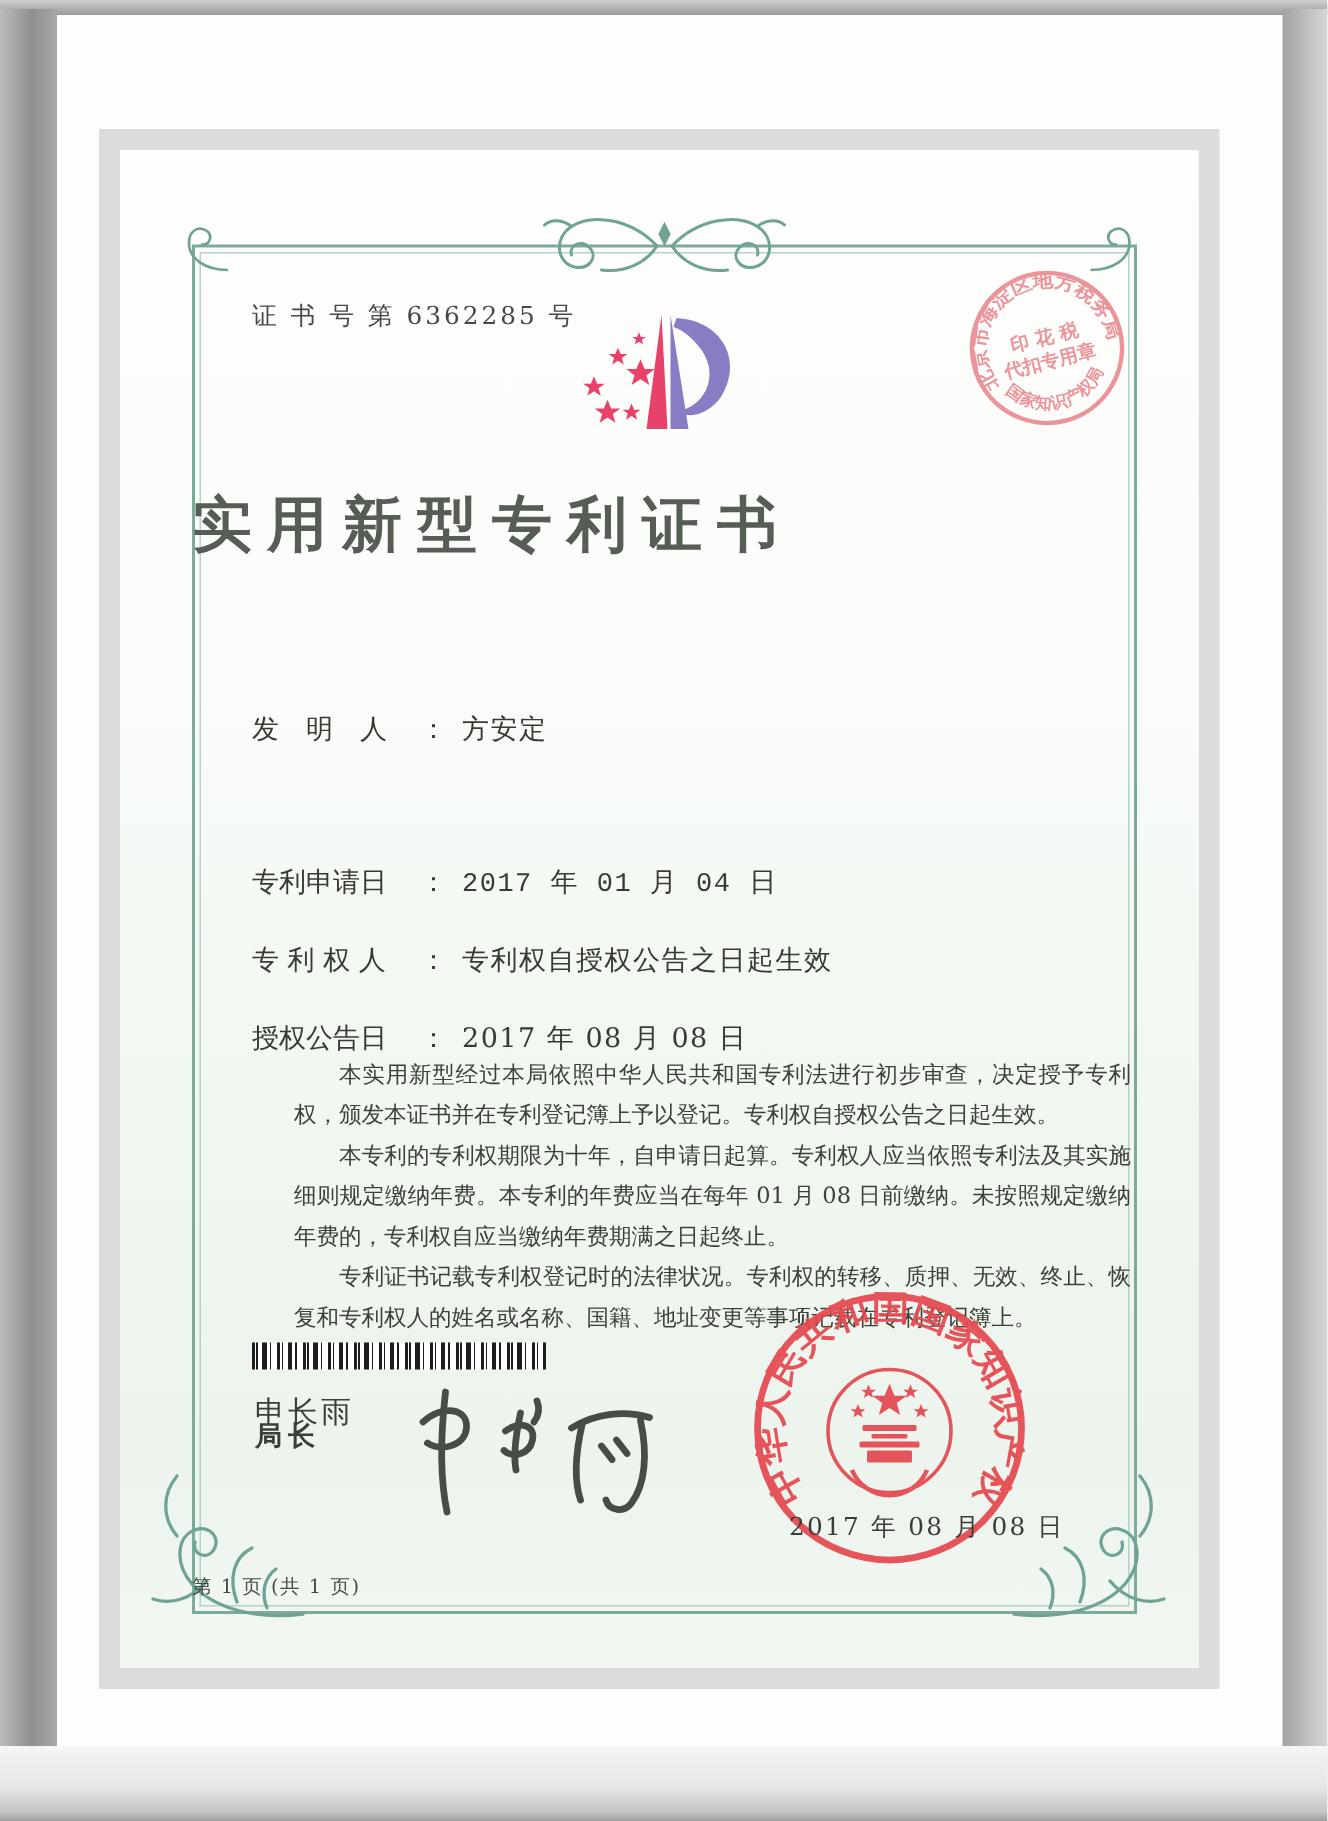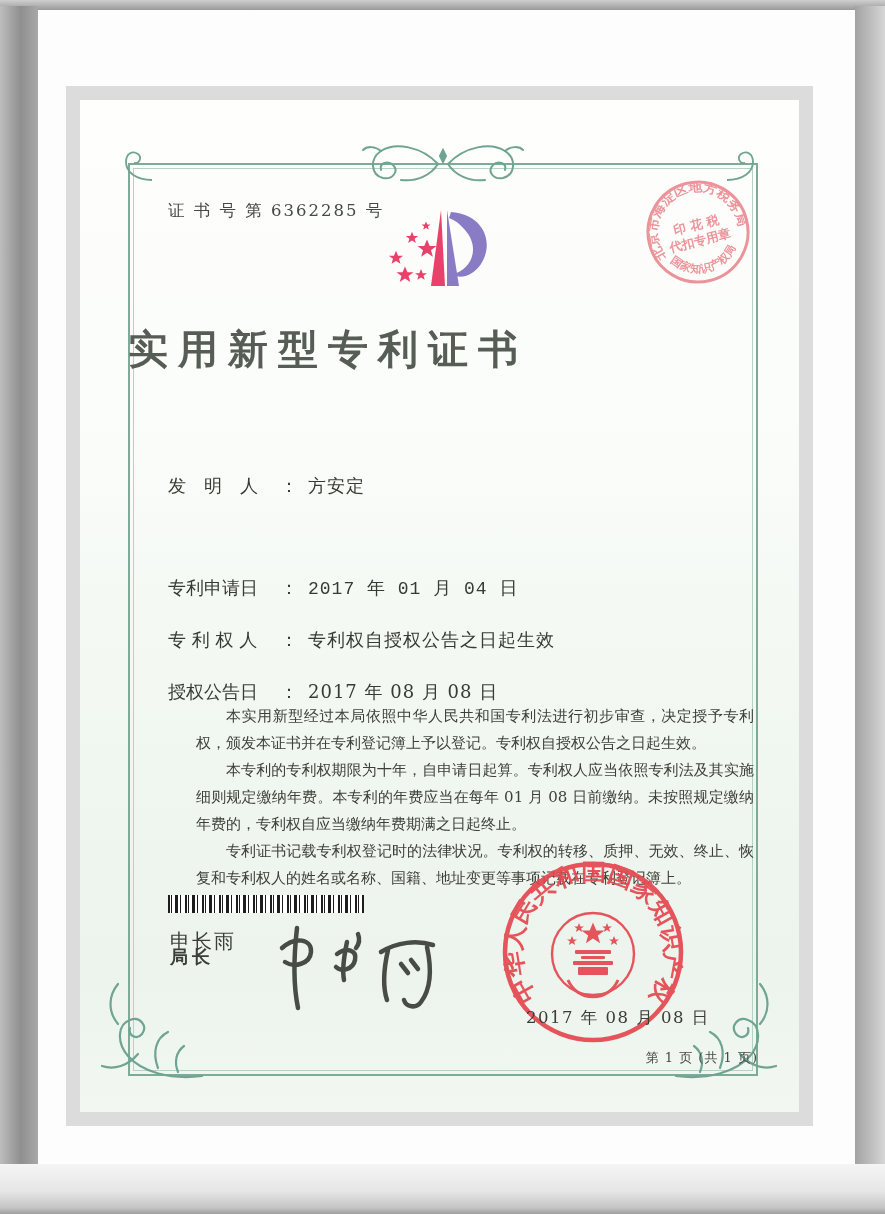--- a/index.html
+++ b/index.html
@@ -59,21 +59,21 @@
 
   .signature{position:absolute;left:185px;top:812px;width:195px;height:108px;}
 
   .seal{position:absolute;left:419px;top:758px;width:188px;height:188px;opacity:.92;}
   .seal-date{position:absolute;left:446px;top:907px;font-size:16.5px;color:#3a3d35;
              letter-spacing:1.5px;z-index:3;}
 
   .tax-stamp{position:absolute;left:562px;top:76px;width:112px;height:112px;
              transform:rotate(-14deg);opacity:.85;}
 
-  .footer{position:absolute;left:48px;top:949px;width:630px;text-align:right;
+  .footer{position:absolute;left:48px;top:949px;width:630px;text-align:left;
           font-size:13px;color:#474b42;letter-spacing:1px;}
 </style>
 </head>
 <body>
 
 <div class="scene">
 
   <div class="edge-top"></div>
   <div class="edge-left"></div>
   <div class="edge-right"></div>

